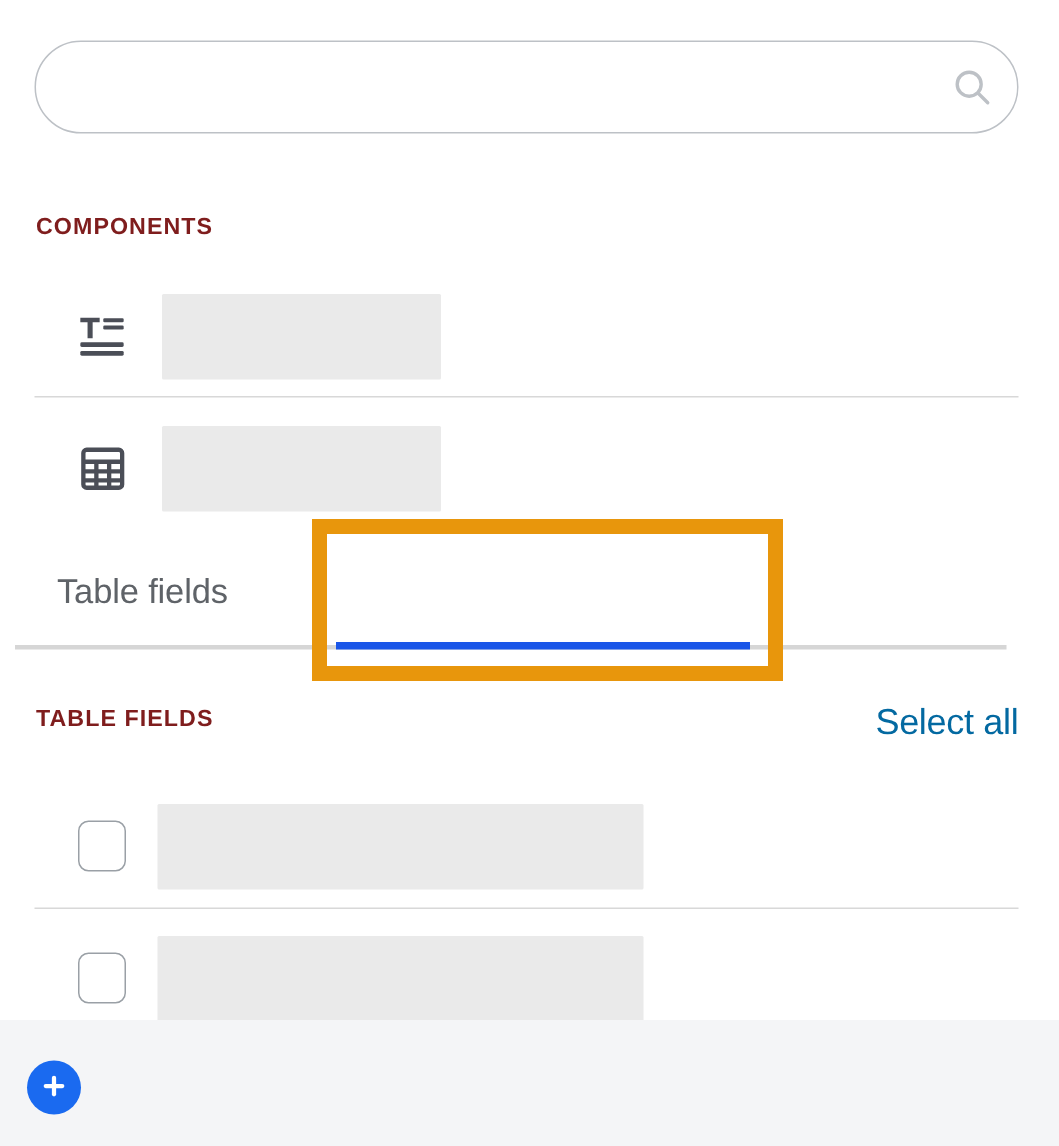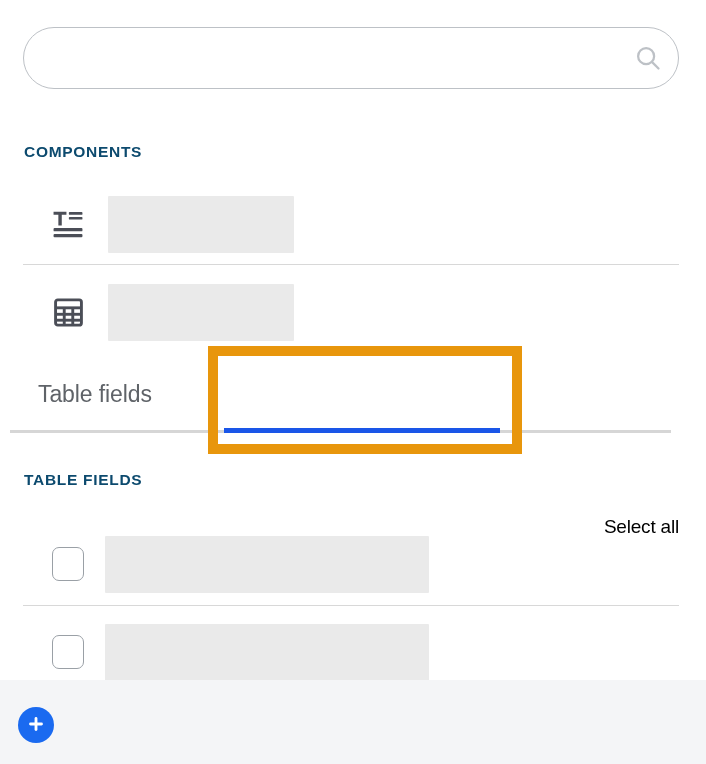--- a/index.html
+++ b/index.html
@@ -51,34 +51,33 @@
     padding-right: 6px;
     box-sizing: border-box;
   }
 
   
   .section-label {
     position: absolute;
     font-size: 15.5px;
     font-weight: bold;
     letter-spacing: 0.7px;
-    color: #0c4a6e;
+    color: #7f1d1d;
   }
   #components-label { left: 24px; top: 143px; }
   #tablefields-label { left: 24px; top: 471px; }
 
   .select-all {
     position: absolute;
     right: 27px;
     top: 468px;
-    font-size: 19px;
-    color: #000000;
+    font-size: 24px;
+    color: #0369a1;
     cursor: pointer;
     letter-spacing: -0.2px;
-    margin-top: 48px;
   }
 
   
   .comp-row {
     position: absolute;
     left: 0;
     width: 706px;
     height: 68px;
     display: flex;
     align-items: center;

